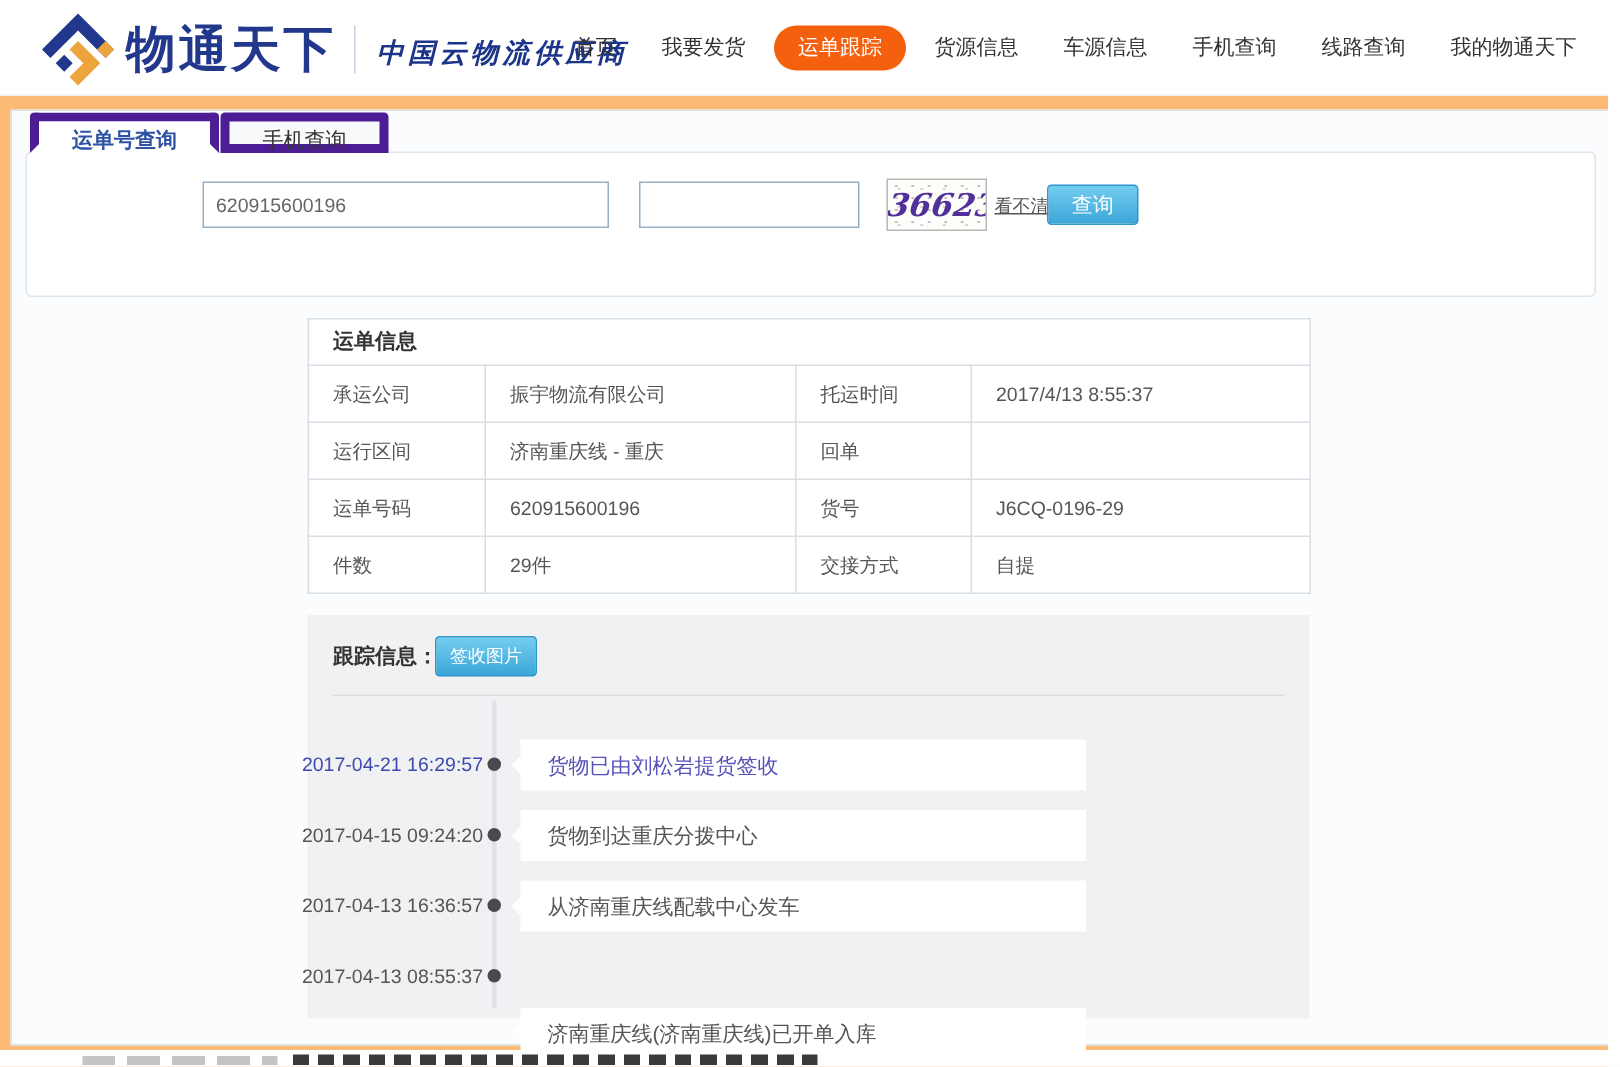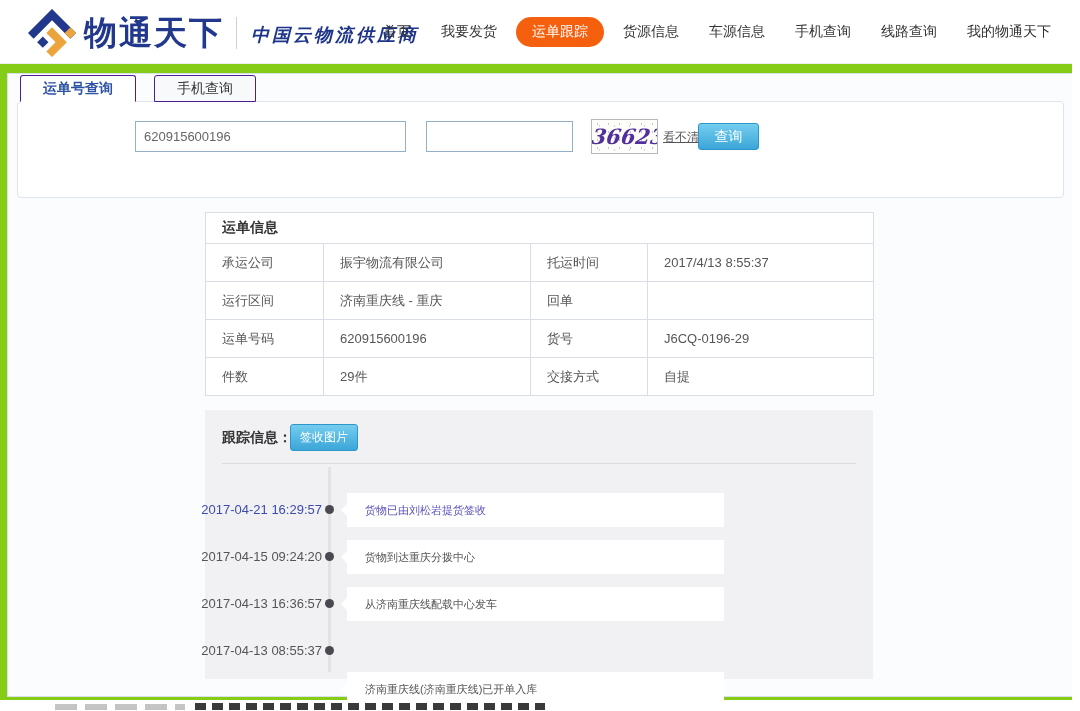--- a/index.html
+++ b/index.html
@@ -1,39 +1,39 @@
 <!DOCTYPE html>
 <html lang="zh"><head>
 <meta charset="utf-8">
 <style>
   * { margin:0; padding:0; box-sizing:border-box; }
   body { font-family:"Liberation Sans","DejaVu Sans",sans-serif; background:#fff; }
-  #page { position:relative; width:1072px; height:711px; background:#84cc16; overflow:hidden; }
+  #page { position:relative; width:1072px; height:711px; background:#fdba74; overflow:hidden; }
 
   
   .header { position:absolute; left:0; top:0; width:1080px; height:64px; background:#fff;
             border-bottom:1px solid #eceff3; }
   .brand { position:absolute; left:28px; top:9px; display:flex; align-items:center; }
   .brand-icon { width:48px; height:48px; }
   .brand-name { font-size:33px; font-weight:800; color:#22388c; letter-spacing:2px; margin-left:8px; }
   .brand-sep { width:1px; height:32px; background:#c9cfdd; margin:0 14px 0 12px; }
   .brand-tagline { font-family:"DejaVu Serif","Liberation Serif",serif; font-style:italic; font-weight:bold;
                    font-size:18px; color:#1d3588; letter-spacing:3px; padding-top:4px; }
   .nav { position:absolute; right:14px; top:0; height:64px; display:flex; align-items:center;justify-content:flex-end; }
   .nav-item { font-size:14px; color:#333; padding:5px 15px; cursor:pointer; white-space:nowrap; }
   .nav-item.pill { background:#f5600f; color:#fff; border-radius:15px; padding:6px 16px; margin:0 4px; }
 
   
   .container { position:absolute; left:7px; top:73px; width:1066px; height:624px;
                background:#fbfcfe; border:1px solid #dae0e8; }
 
   
   .tabs { position:absolute; left:20px; top:75px; display:flex; z-index:3; }
-  .tab { height:27px; line-height:25px; padding:0 22px; font-size:14px; border:1px solid #4c1d95;
-         border-radius:3px 3px 0 0; margin-right:18px; cursor:pointer; }
+  .tab { height:27px; line-height:25px; padding:0 22px; font-size:14px; border:6px solid #4c1d95;
+         border-radius:3px 3px 0 0; margin-right:1px; cursor:pointer; }
   .tab.active { background:#fff; color:#2d52a3; font-weight:bold; border-bottom-color:#fff; }
   .tab.inactive { background:#f7f9fb; color:#333; }
 
   
   .search-panel { position:absolute; left:17px; top:101px; width:1047px; height:97px;
                   background:#fff; border:1px solid #dfe5ec; border-radius:4px; }
   .inp { position:absolute; height:31px; border:1px solid #94b0c8; font-size:13px; color:#666;
          padding:0 8px; background:#fff; }
   .inp1 { left:135px; top:121px; width:271px; }
   .inp2 { left:426px; top:121px; width:147px; }
@@ -63,21 +63,21 @@
   .receipt-btn { position:absolute; left:290px; top:424px; width:68px; height:27px;
                  font-size:12px; line-height:25px; }
   .tracking-divider { position:absolute; left:222px; top:463px; width:634px; height:1px; background:#dcdcdc; }
   .timeline-line { position:absolute; left:328px; top:467px; width:3px; height:205px; background:#e2e2e6; }
   .evt-date { position:absolute; left:200px; width:122px; text-align:right; font-size:13px;
               color:#555; line-height:34px; }
   .evt-dot { position:absolute; left:325px; width:9px; height:9px; border-radius:50%; background:#49494f; }
   .evt-box { position:absolute; left:347px; width:377px; height:34px; background:#fff; }
   .evt-box::before { content:''; position:absolute; left:-6px; top:11px;
                      border:6px solid transparent; border-right-color:#fff; border-left:none; }
-  .evt-text { font-size:11px; color:#555; line-height:34px; padding-left:18px; display:block;
+  .evt-text { font-size:14px; color:#555; line-height:34px; padding-left:18px; display:block;
               white-space:nowrap; overflow:hidden; }
   .evt-hl .evt-date { color:#3c4bae; }
   .evt-hl .evt-text { color:#5650b9; }
 
   
   .footer-clip { position:absolute; left:0; top:700px; width:1080px; height:11px; background:#fff; }
   .footer-gray { position:absolute; left:55px; top:4px; width:130px; height:6px;
                  background:repeating-linear-gradient(90deg,#c4c4c4 0 22px, transparent 22px 30px); }
   .footer-dark { position:absolute; left:195px; top:3px; width:350px; height:7px;
                  background:repeating-linear-gradient(90deg,#3a3a3a 0 11px, transparent 11px 17px); }

